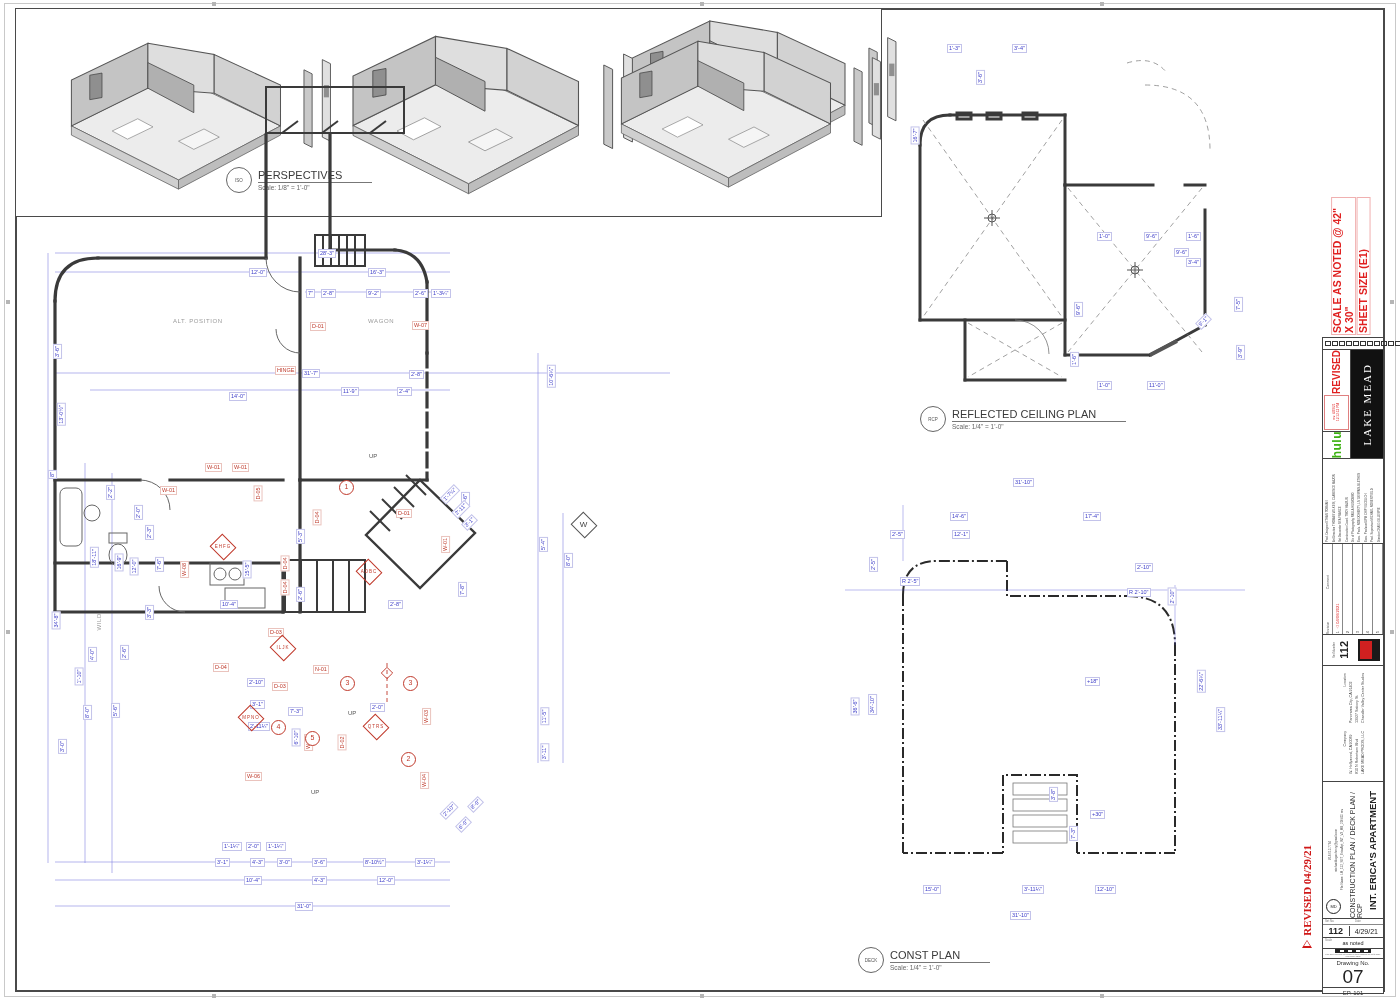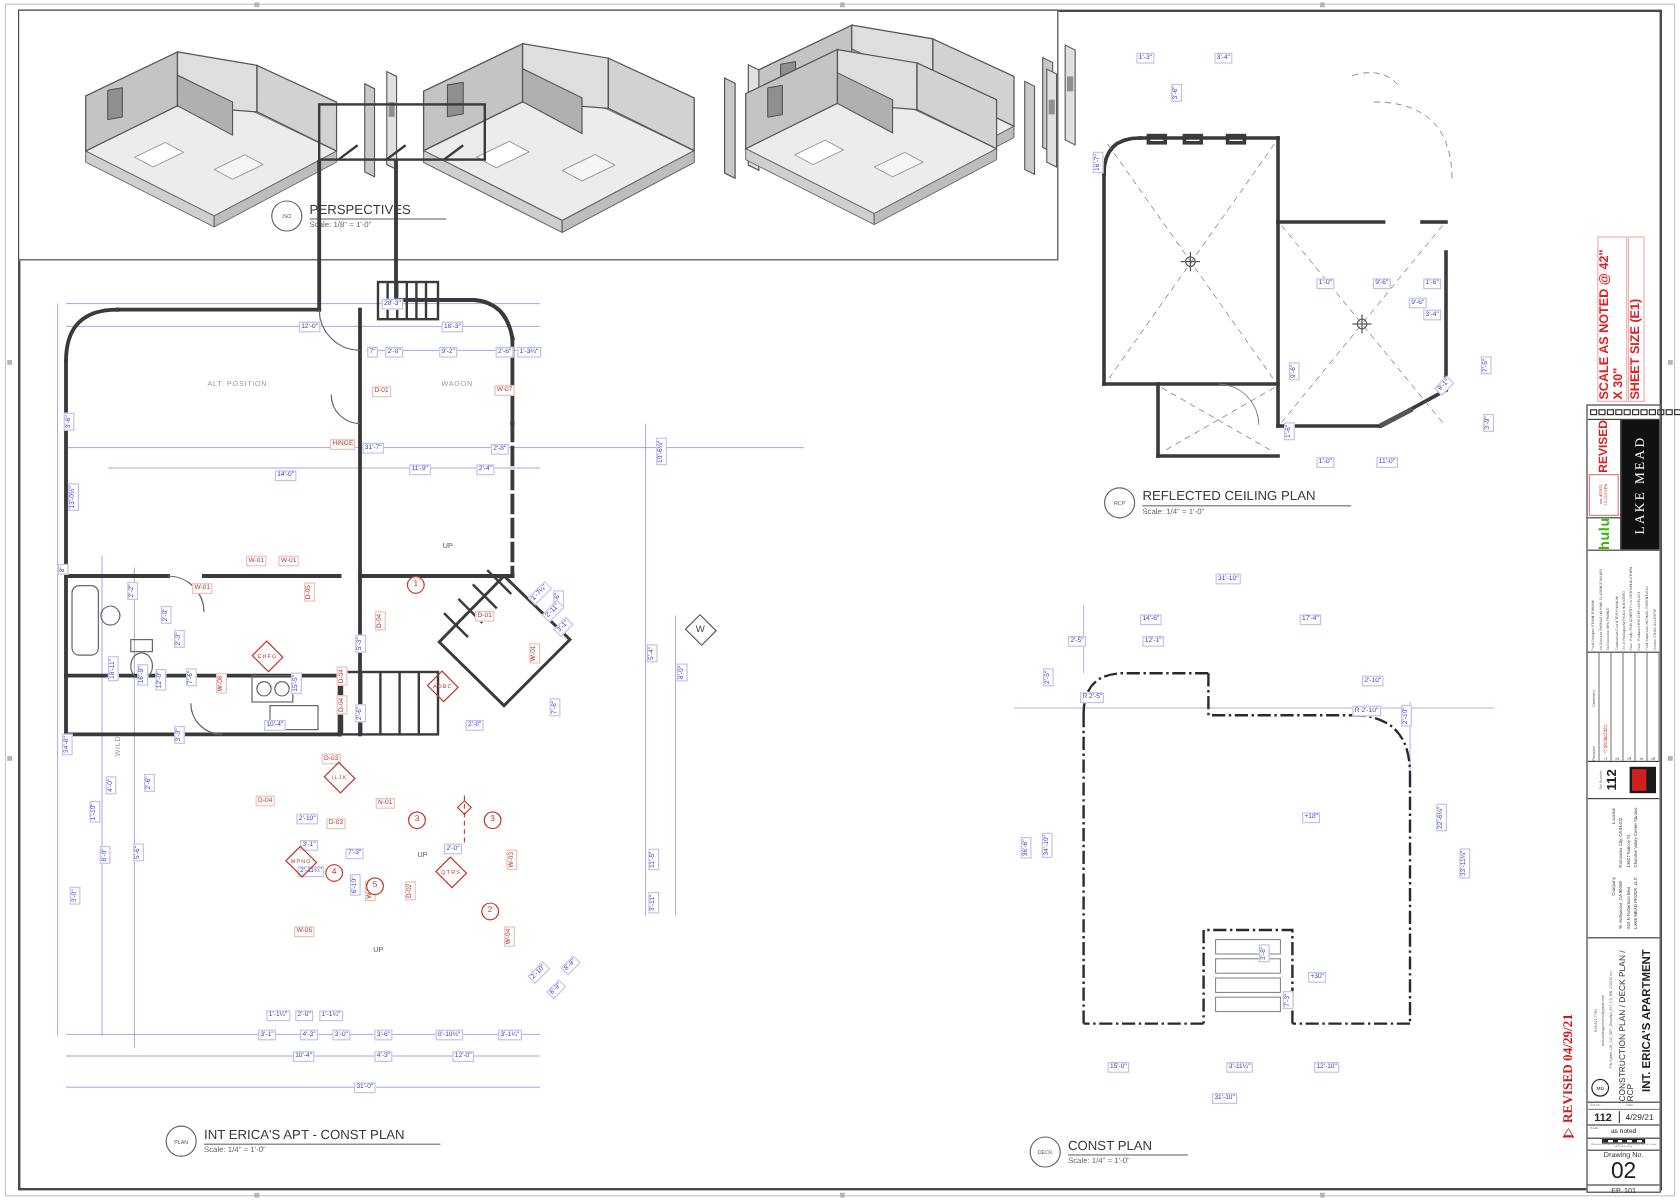--- a/index.html
+++ b/index.html
@@ -326,27 +326,20 @@
       <span class="lbl dmd" style="left: 250px; top: 718px;">MPNO</span>
       <span class="lbl dmd" style="left: 375px; top: 727px;">QTRS</span>
       <span class="lbl dmdw" style="left: 583px; top: 525px;">W</span>
       <span class="lbl circ" style="left: 346px; top: 487px;">1</span>
       <span class="lbl circ" style="left: 347px; top: 683px;">3</span>
       <span class="lbl circ" style="left: 410px; top: 683px;">3</span>
       <span class="lbl circ" style="left: 278px; top: 727px;">4</span>
       <span class="lbl circ" style="left: 312px; top: 738px;">5</span>
       <span class="lbl circ" style="left: 408px; top: 759px;">2</span>
     </div>
-  <div class="sec" style="left:138px;top:938px">
-    <div class="tag">PLAN</div>
-    <div>
-      <div class="tt">INT ERICA'S APT - CONST PLAN</div>
-      <div class="sc">Scale: 1/4" = 1'-0"</div>
-    </div>
-  </div>
 
   <svg width="350" height="380" viewBox="0 0 350 380" style="left:895px;top:25px">
     <g stroke="#3a3a3a" stroke-width="3" fill="none" stroke-linecap="square">
       <path d="M25,120 Q25,90 55,90"></path>
       <line x1="55" y1="90" x2="170" y2="90"></line>
       <line x1="25" y1="120" x2="25" y2="295"></line>
       <line x1="25" y1="295" x2="170" y2="295"></line>
       <line x1="170" y1="90" x2="170" y2="160"></line>
       <line x1="170" y1="160" x2="258" y2="160"></line>
       <line x1="290" y1="160" x2="310" y2="160"></line>
@@ -579,21 +572,21 @@
       </div>
       <div id="scalerow">
         <em>Scale</em>
         <span>as noted</span>
       </div>
       <div id="caution">
         <div class="bar"></div>
         <span>If the above bar does not measure 1" these drawings are not to scale. Verify before using.</span>
       </div>
       <div id="dnlabel">Drawing No.</div>
-      <div id="dnum">02</div>
+      <div id="dnum">07</div>
       <div id="eprow">EP. 101</div>
     </div>
   </div>
 
   <div id="sidenote">
     <div class="t">REVISED  04/29/21</div>
     <div class="tri"></div>
   </div>
 </div>
 

